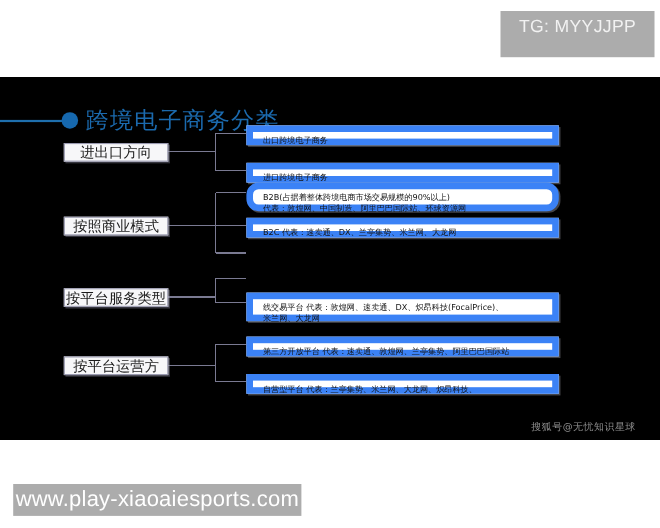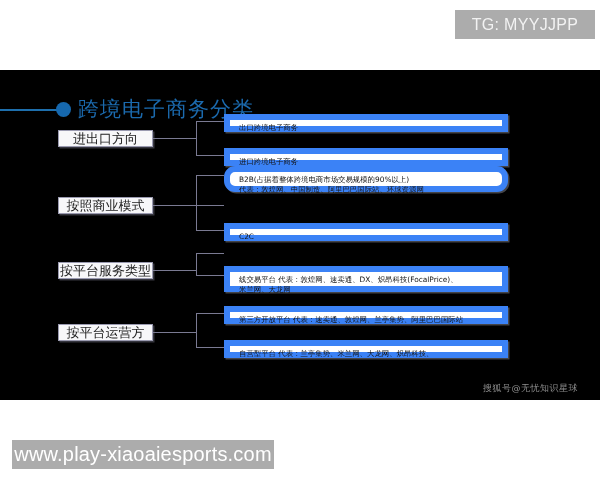--- a/index.html
+++ b/index.html
@@ -12,21 +12,21 @@
     background: #ffffff;
     font-family: "Liberation Sans", "DejaVu Sans", sans-serif;
     overflow: hidden;
     position: relative;
   }
   .tg-watermark {
     position: absolute;
     top: 10px;
     left: 455px;
     width: 140px;
-    height: 29px;
+    height: 42px;
     background: #acacac;
     color: #f2f2f2;
     font-size: 16px;
     line-height: 29px;
     text-align: center;
     letter-spacing: 0.3px;
     font-family: "Liberation Sans", sans-serif;
   }
   .panel {
     position: absolute;
@@ -189,21 +189,21 @@
     <span>按平台服务类型</span>
   </div>
   <div class="cat-box" style="left:58px; top:254px;">
     <span>按平台运营方</span>
   </div>
 
   <div class="item-box" style="top:44px; height:15px;">出口跨境电子商务</div>
   <div class="item-box" style="top:78px; height:15px;">进口跨境电子商务</div>
   <div class="item-box" style="top:96px; height:26px;border-radius:11px;">B2B(占据着整体跨境电商市场交易规模的90%以上)
 代表：敦煌网、中国制造、阿里巴巴国际站、环球资源网</div>
-  <div class="item-box" style="top:153px; height:15px;">C2C</div>
+  <div class="item-box" style="top:128px; height:15px;">B2C  代表：速卖通、DX、兰亭集势、米兰网、大龙网</div>
   <div class="item-box" style="top:196px; height:26px;">线交易平台   代表：敦煌网、速卖通、DX、炽昂科技(FocalPrice)、
             米兰网、大龙网</div>
   <div class="item-box" style="top:236px; height:15px;">第三方开放平台 代表：速卖通、敦煌网、兰亭集势、阿里巴巴国际站</div>
   <div class="item-box" style="top:270px; height:15px;">自营型平台    代表：兰亭集势、米兰网、大龙网、炽昂科技、</div>
 
   <div class="sohu-mark">搜狐号@无忧知识星球</div>
 </div>
 
 <div class="url-watermark">www.play-xiaoaiesports.com</div>
 

